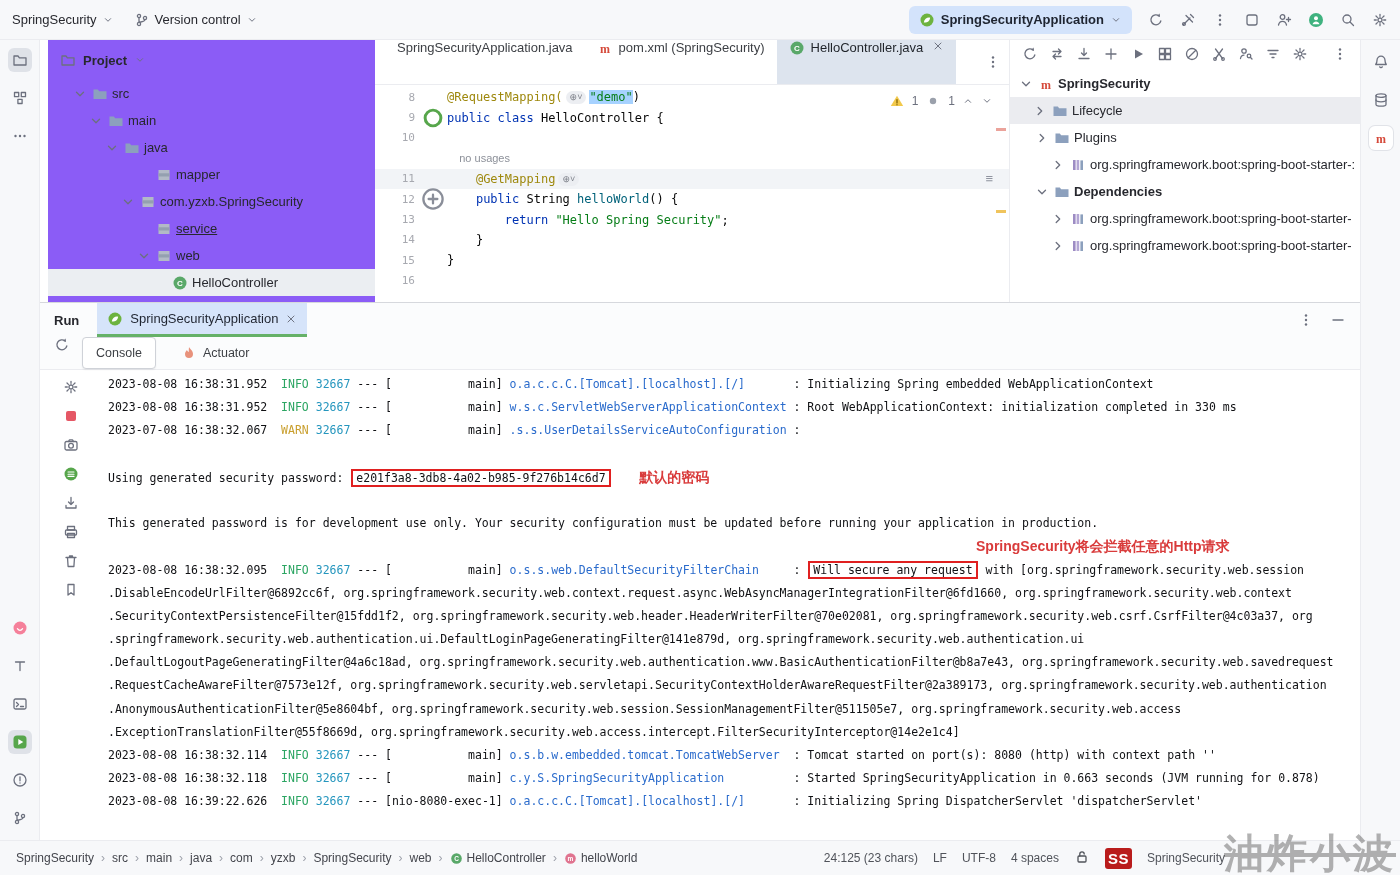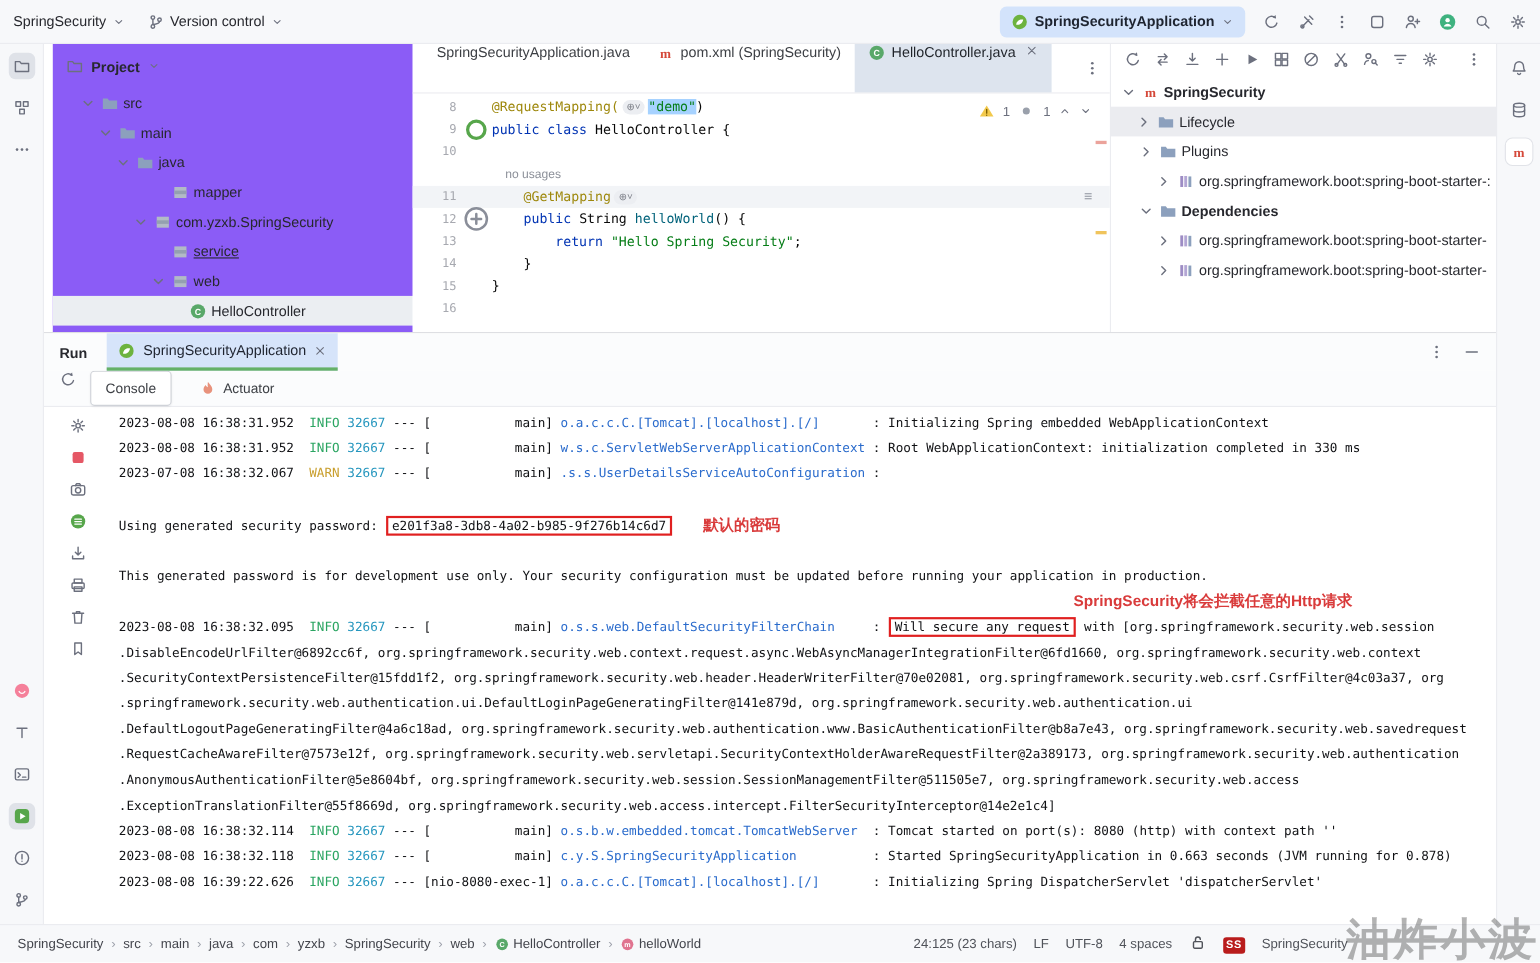--- a/index.html
+++ b/index.html
@@ -78,21 +78,21 @@
   .c-b{border:2px solid #e02020;padding:0 3px;margin:0 1px}
   .c-a{font-family:"Liberation Sans","DejaVu Sans",sans-serif;font-size:14px;color:#d93b3b;font-weight:bold}
   .c-a2{margin-left:868px}
   
   .statusbar{position:absolute;bottom:0;left:0;right:0;height:35px;background:#f7f8fa;border-top:1px solid #ebecf0;display:flex;align-items:center;justify-content:space-between;padding:0 175px 0 14px;font-size:12px;color:#43454c;z-index:5}
   .crumbs{display:flex;align-items:center;gap:2px;white-space:nowrap}
   .crumb{display:flex;align-items:center;gap:4px;padding:0 2px}
   .crumb .ic{width:13px;height:13px}
   .csep{color:#9ea2ab;margin:0 3px}
   .stats{display:flex;align-items:center;gap:15px;color:#50535a}
-  .badge{background:#b91c1c;color:#fff;font-size:10px;font-weight:bold;padding:2px 3px;border-radius:3px;letter-spacing:.5px}
+  .badge{background:#b91c1c;color:#fff;font-size:15px;font-weight:bold;padding:2px 3px;border-radius:3px;letter-spacing:.5px}
   .watermark{position:absolute;right:4px;bottom:-6px;font-size:40px;font-weight:bold;color:#4a4a4a;opacity:.42;letter-spacing:3px;z-index:30;text-decoration:line-through;font-family:"DejaVu Sans",sans-serif}
 </style>
 </head>
 <body>
 
 <div>
 
   <header class="topbar">
     <div class="tb-left">
       <div class="tb-item">

